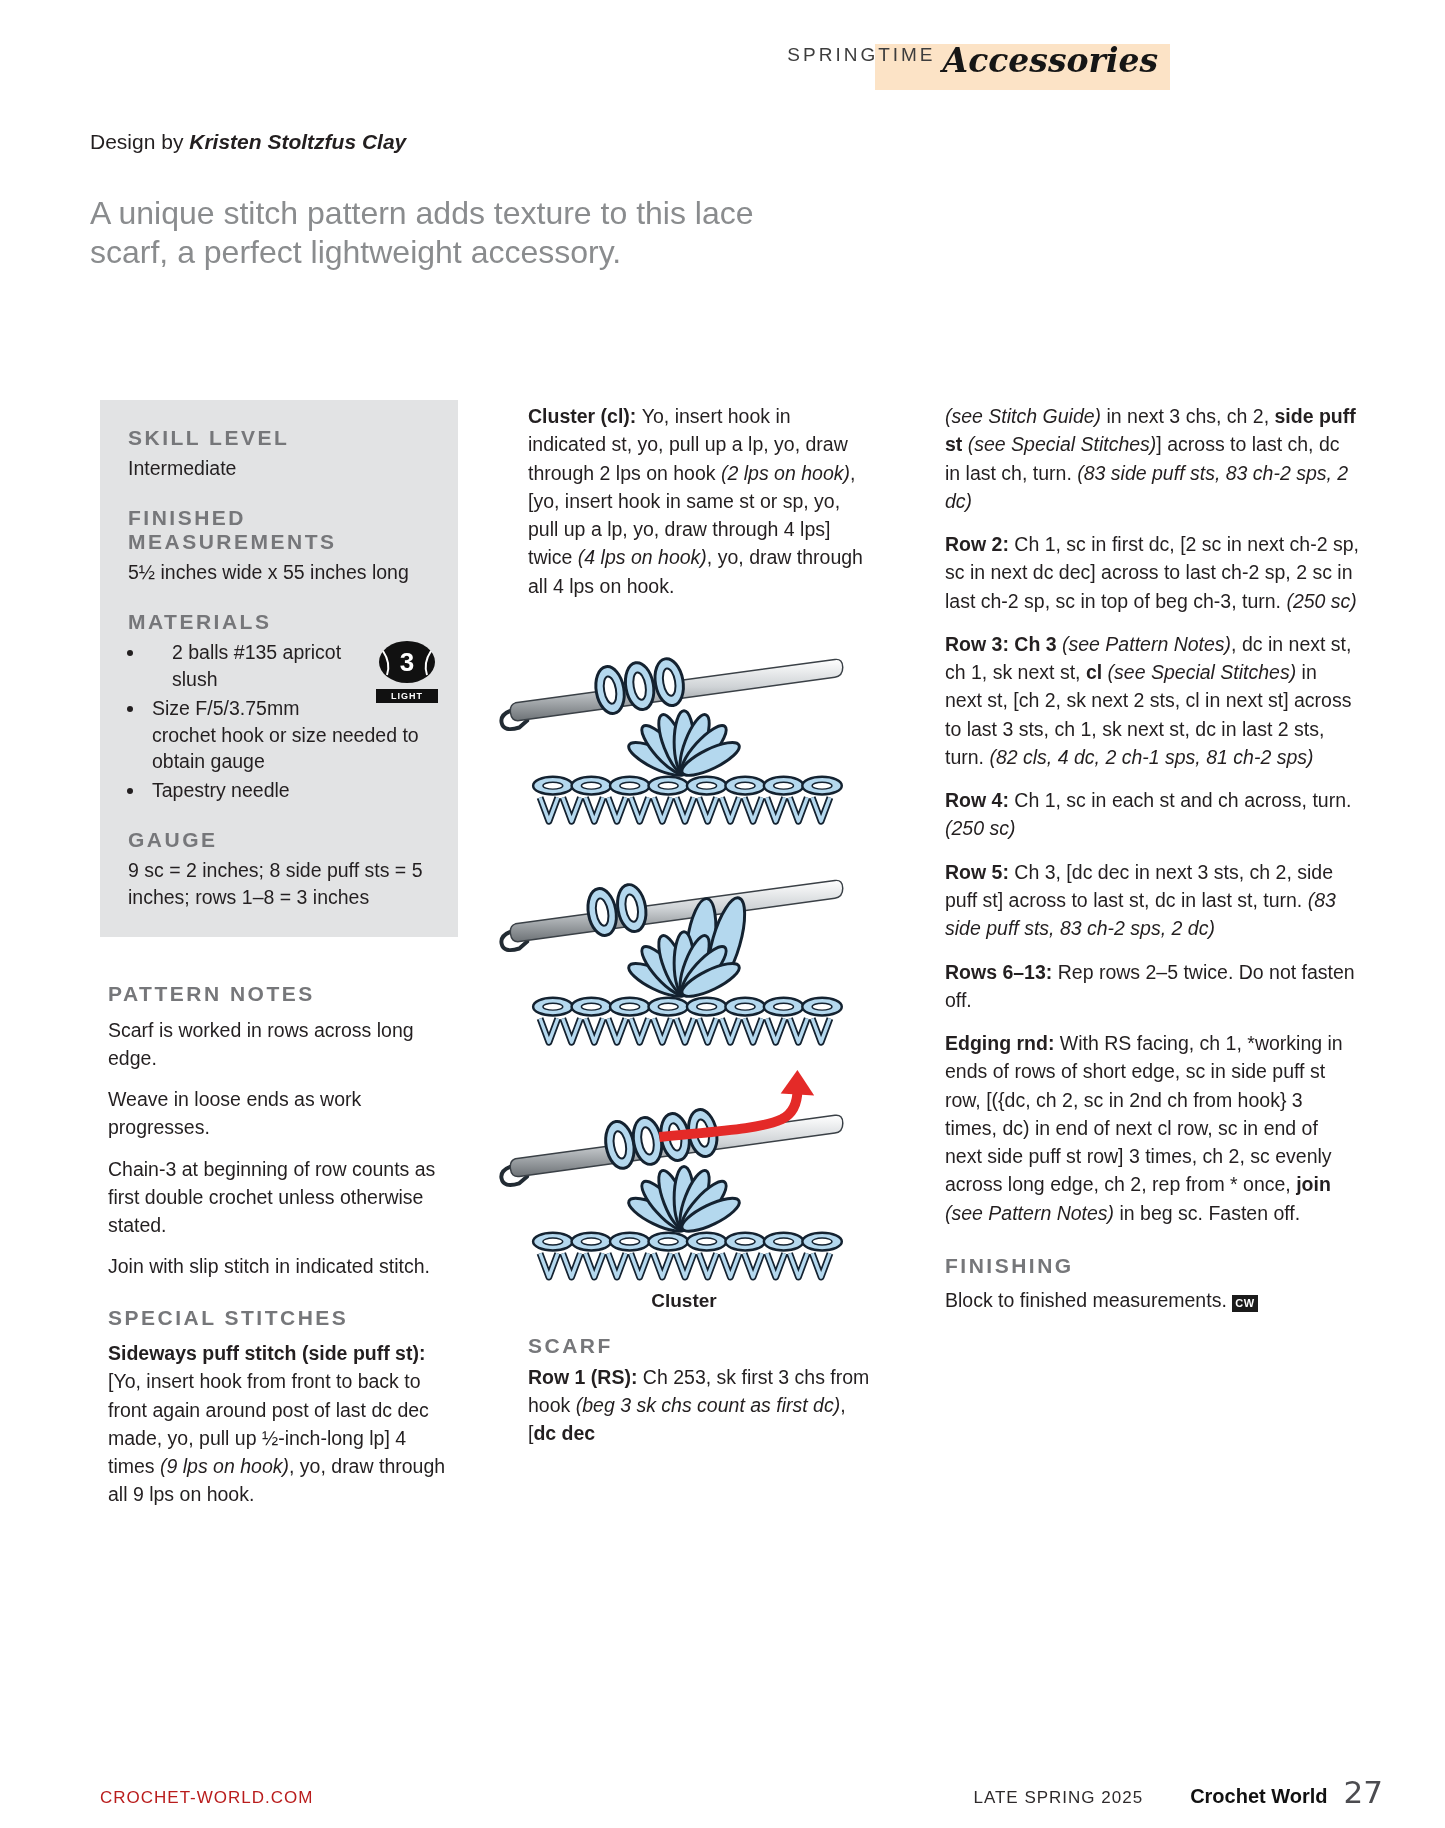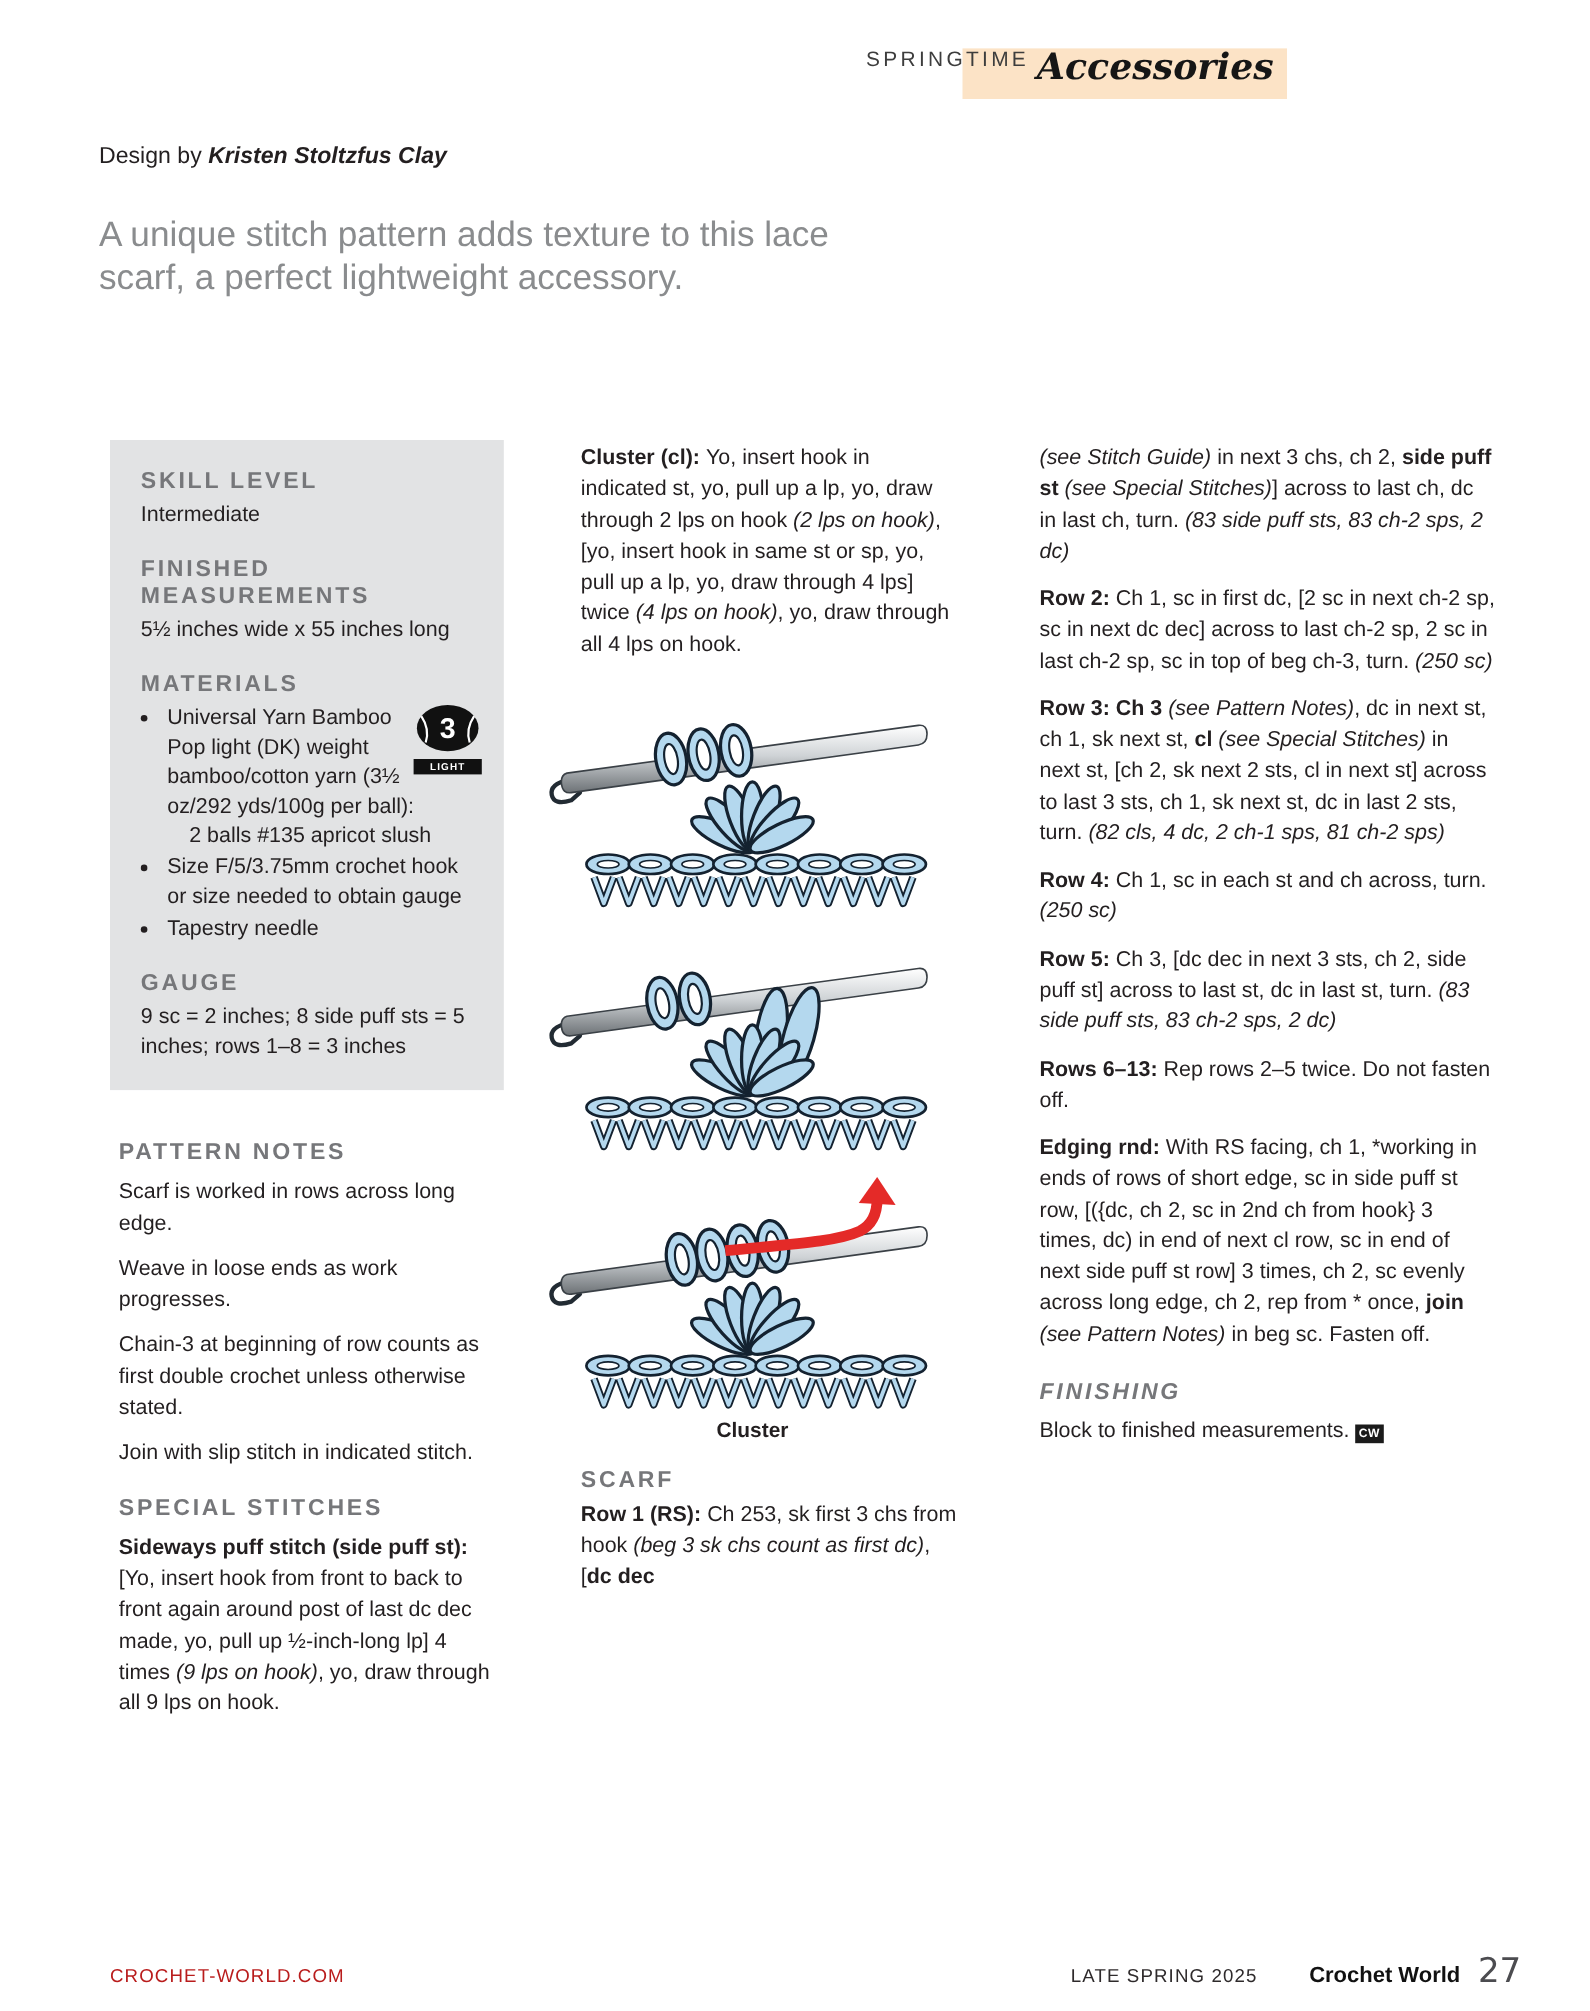--- a/index.html
+++ b/index.html
@@ -64,21 +64,21 @@
   .diagram { margin-bottom:9px; line-height:0; }
   .diagram-caption {
     width:392px; margin-left:-40px; text-align:center;
     font-weight:700; font-size:19px; margin-top:2px;
   }
   .scarf-heading { margin-top:22px; }
 
   
   .col-right { position:absolute; left:945px; top:402px; width:414px; }
   .col-right p { margin-bottom:15px; }
-  .finishing-heading { margin-top:24px;font-style:italic; }
+  .finishing-heading { margin-top:24px; }
   .endmark {
     display:inline-block; background:#1b1b1b; color:#ffffff;
     font-size:11px; font-weight:700; line-height:1; padding:3px 3px;
     vertical-align:baseline; letter-spacing:0.5px;
   }
 
   
   .footer {
     position:absolute; left:100px; right:62px; top:1774px;
     display:flex; justify-content:space-between; align-items:baseline;
@@ -179,21 +179,20 @@
           <li>
             <span class="yarn-badge">
               <svg width="60" height="46" viewBox="0 0 60 46">
                 <ellipse cx="30" cy="23" rx="28" ry="21" fill="#111111"></ellipse>
                 <path d="M6 12 Q14 24 10 36" stroke="#ffffff" stroke-width="2" fill="none"></path>
                 <path d="M54 12 Q46 24 50 36" stroke="#ffffff" stroke-width="2" fill="none"></path>
                 <text x="30" y="32" text-anchor="middle" font-size="26" font-weight="bold" fill="#ffffff" font-family="Liberation Sans, sans-serif">3</text>
               </svg>
               <span class="yarn-label" style="display:block">LIGHT</span>
             </span>
-            <span>Universal Yarn Bamboo Pop light (DK) weight bamboo/cotton yarn (3½ oz/292 yds/100g per ball):</span>
             <div class="materials-sub">2 balls #135 apricot slush</div>
           </li>
           <li>
             <span>Size F/5/3.75mm crochet hook or size needed to obtain gauge</span>
           </li>
           <li>
             <span>Tapestry needle</span>
           </li>
         </ul>
       </div>

